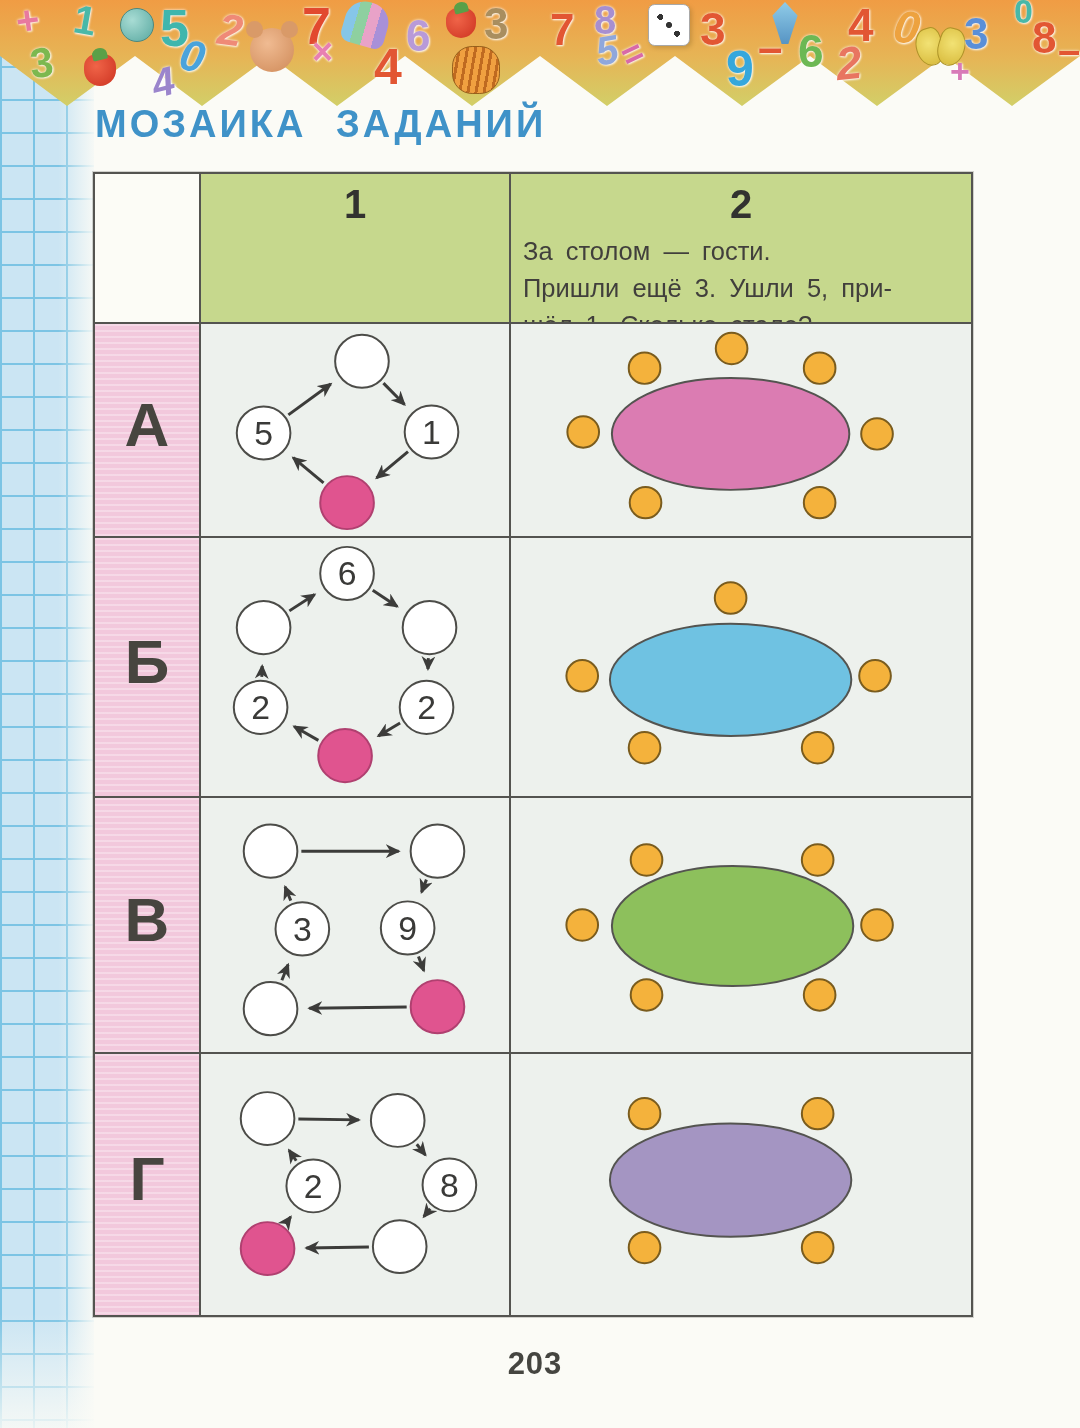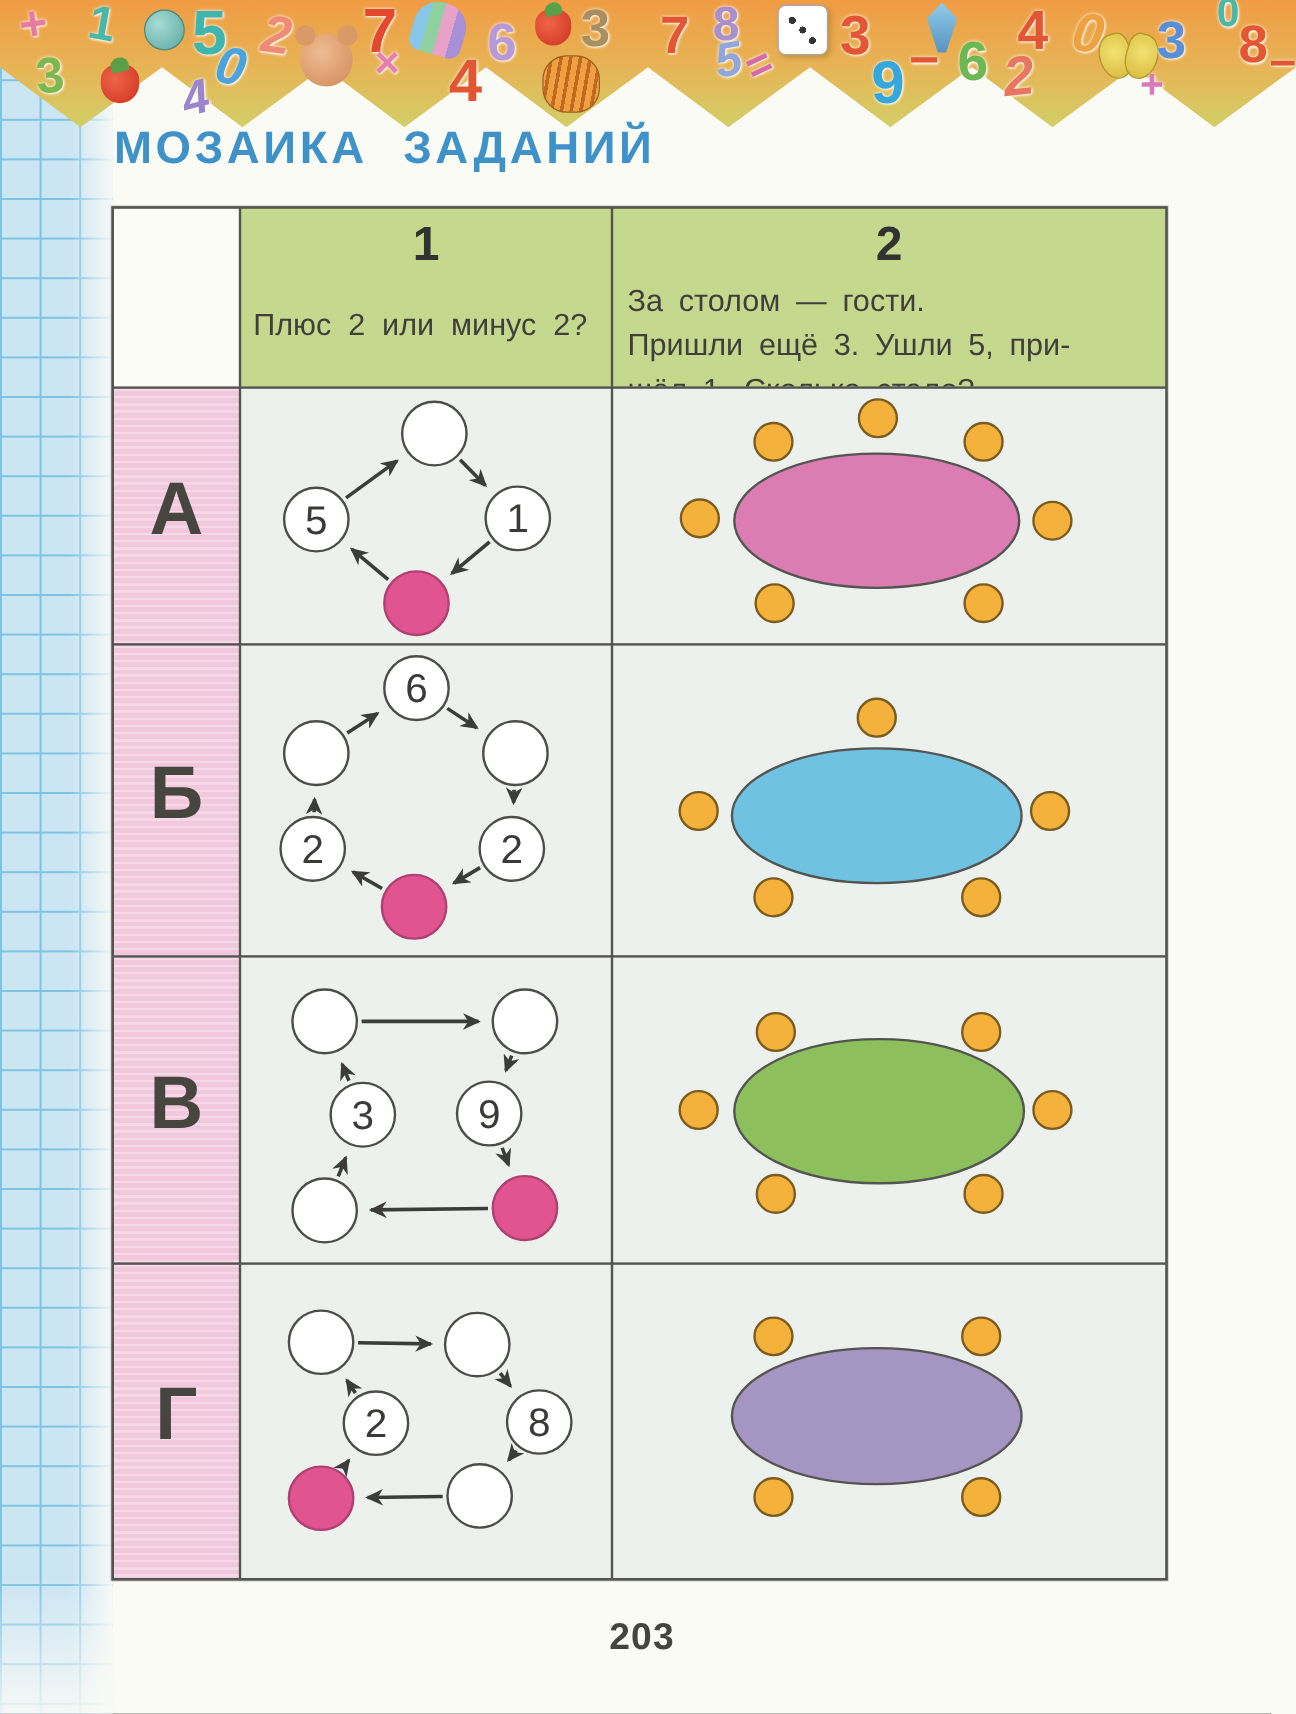--- a/index.html
+++ b/index.html
@@ -142,21 +142,20 @@
   </div>
 
 <div class="page-title" style="color: rgb(63, 146, 200);">МОЗАИКА ЗАДАНИЙ</div>
 
 <div class="task-table">
 
   <div class="cell cell-blank"></div>
   <div class="cell cell-head">
     <div class="head-number">1</div>
     <div class="head-text c1-text">
-      <div>Плюс 2 или минус 2?</div>
     </div>
   </div>
   <div class="cell cell-head">
     <div class="head-number">2</div>
     <div class="head-text c2-text">
       <div>За столом — гости.</div>
       <div>Пришли ещё 3. Ушли 5, при-</div>
       <div>шёл 1. Сколько стало?</div>
     </div>
   </div>

